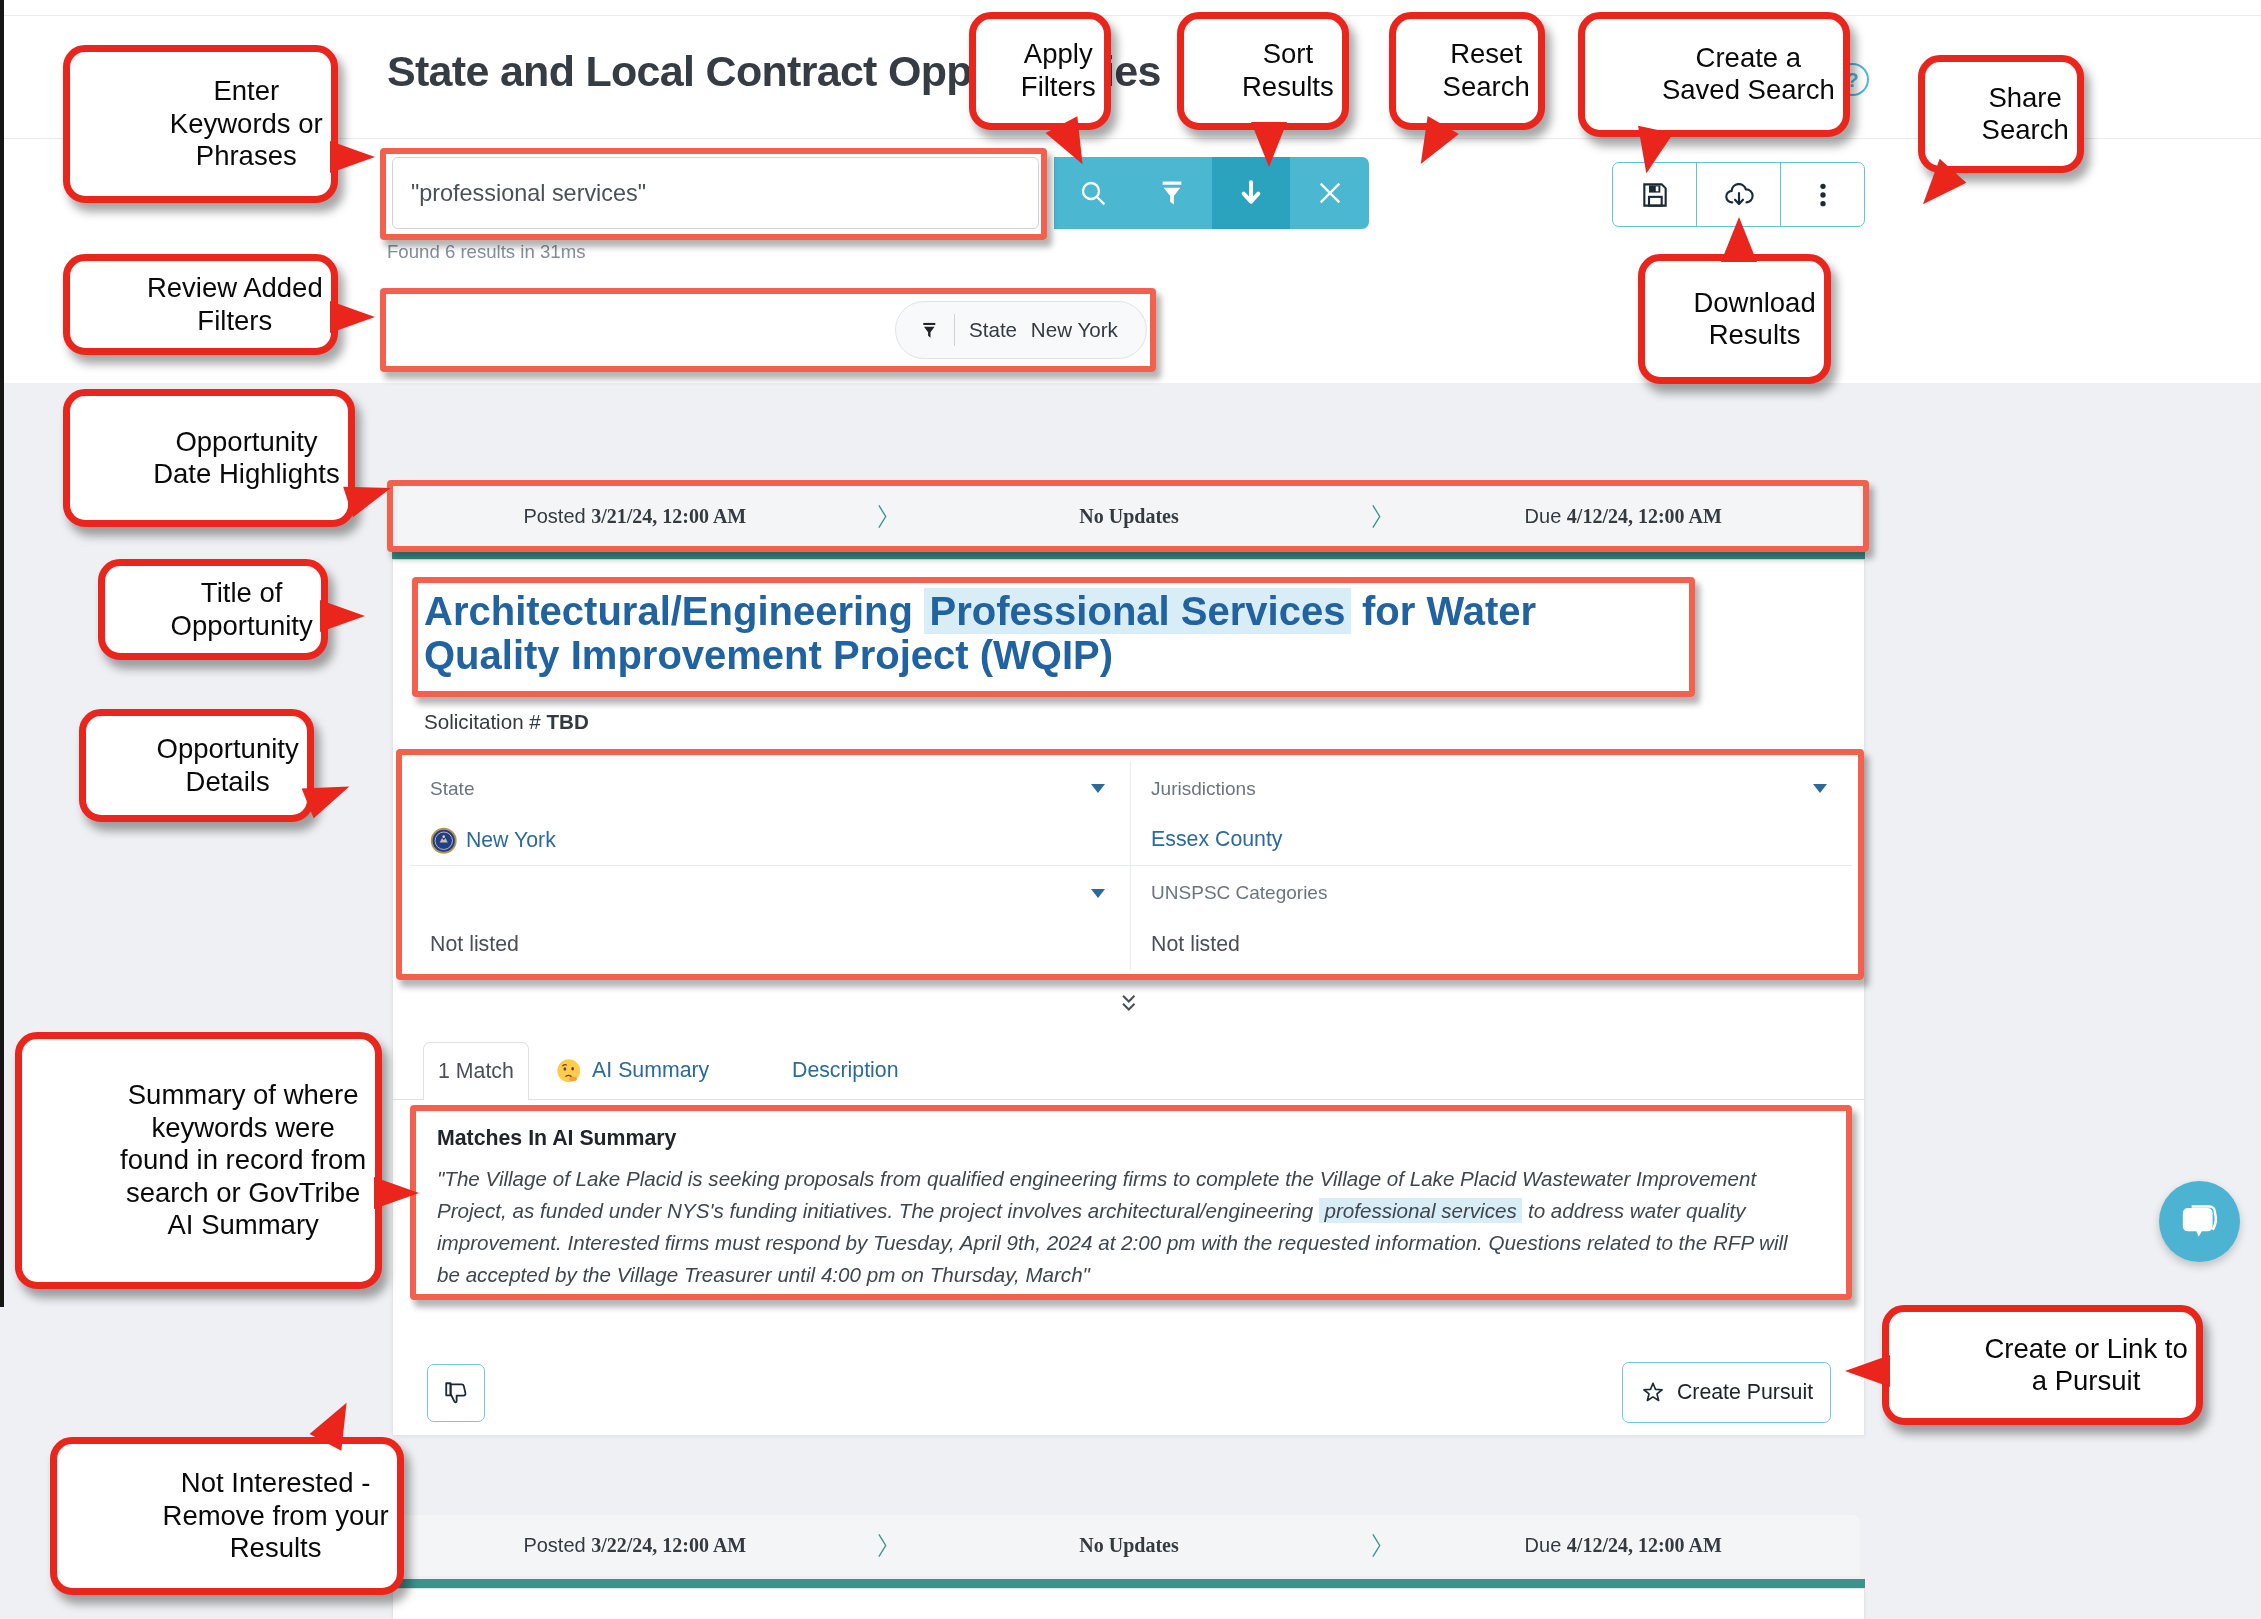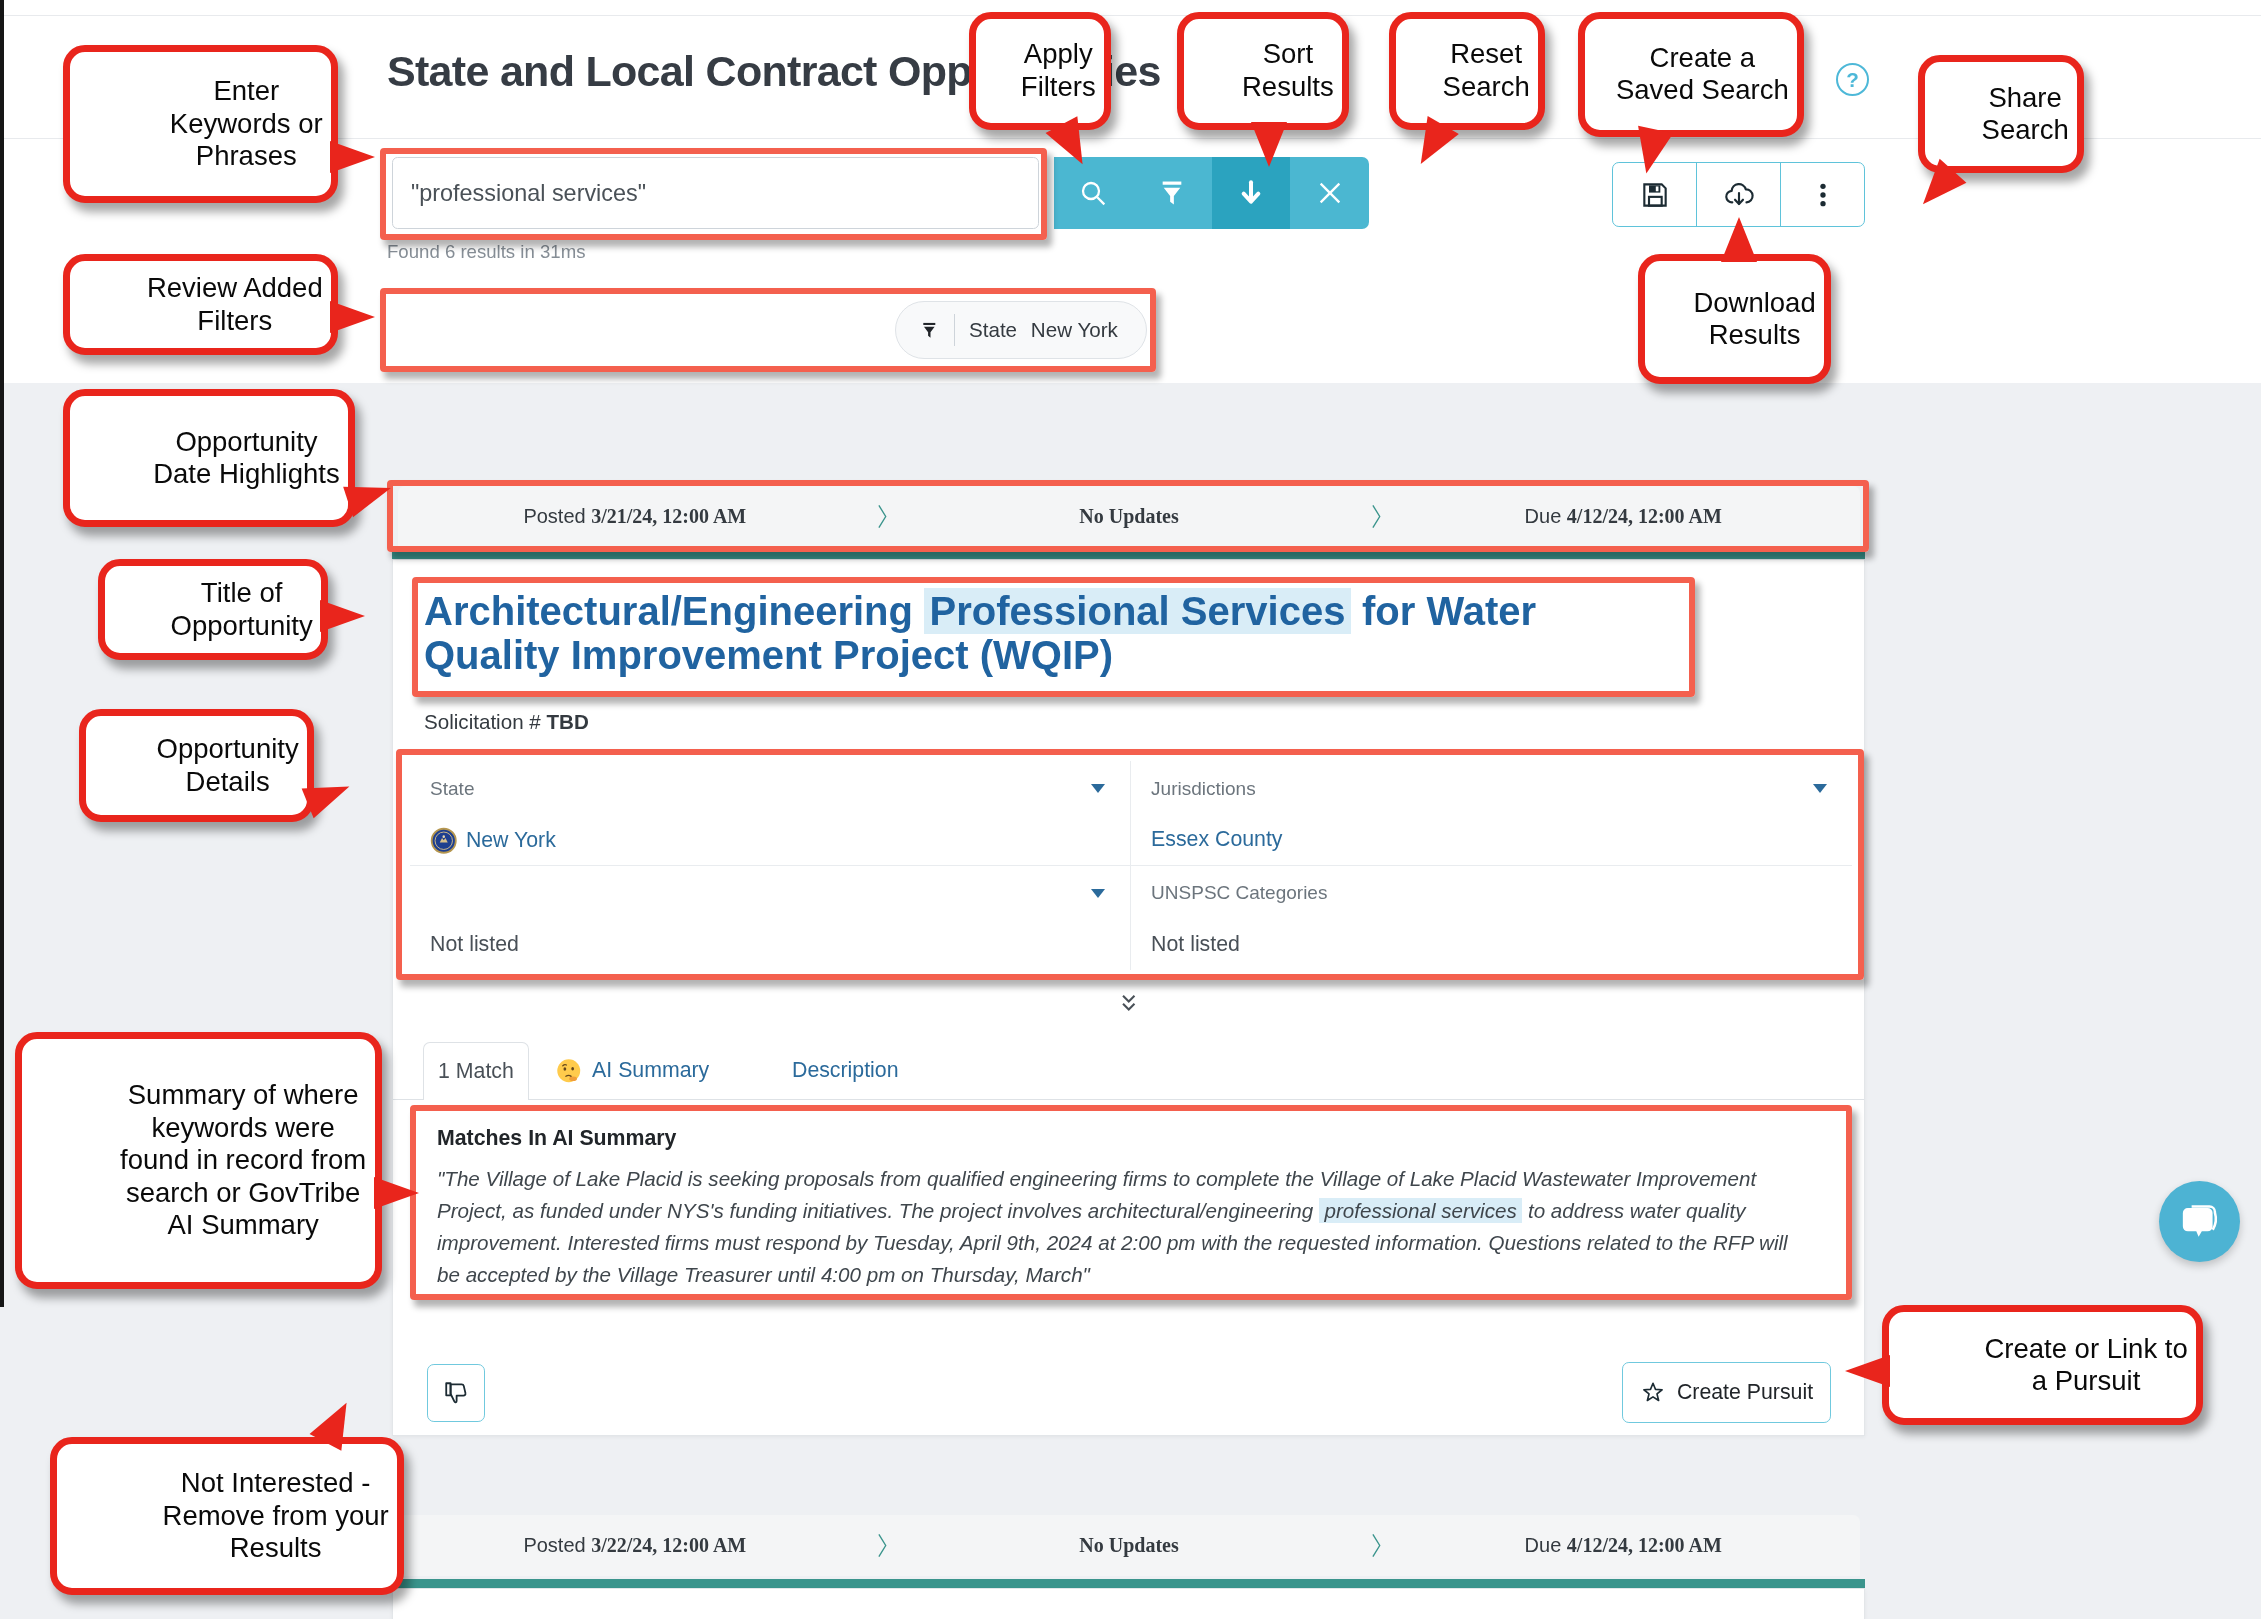--- a/index.html
+++ b/index.html
@@ -330,21 +330,21 @@
   <div class="co" style="left:1177px; top:11.7px; width:172px; height:118px;">
     <span class="txt">Sort
 Results</span>
     <span class="tail b" style="left:67px;"></span>
   </div>
   <div class="co" style="left:1389px; top:11.7px; width:156px; height:118px;">
     <span class="txt">Reset
 Search</span>
     <span class="tail b" style="left:18px; transform:rotate(30deg);"></span>
   </div>
-  <div class="co" style="left:1578px; top:11.7px; width:226px; height:125px;">
+  <div class="co" style="left:1578px; top:11.7px; width:272px; height:125px;">
     <span class="txt">Create a
 Saved Search</span>
     <span class="tail b" style="left:48px; transform:rotate(12deg);"></span>
   </div>
   <div class="co" style="left:1918px; top:55px; width:166px; height:118px;">
     <span class="txt">Share
 Search</span>
     <span class="tail b" style="left:-5.5px; transform:rotate(42deg);"></span>
   </div>
   <div class="co" style="left:1638px; top:254px; width:193px; height:130px;">

